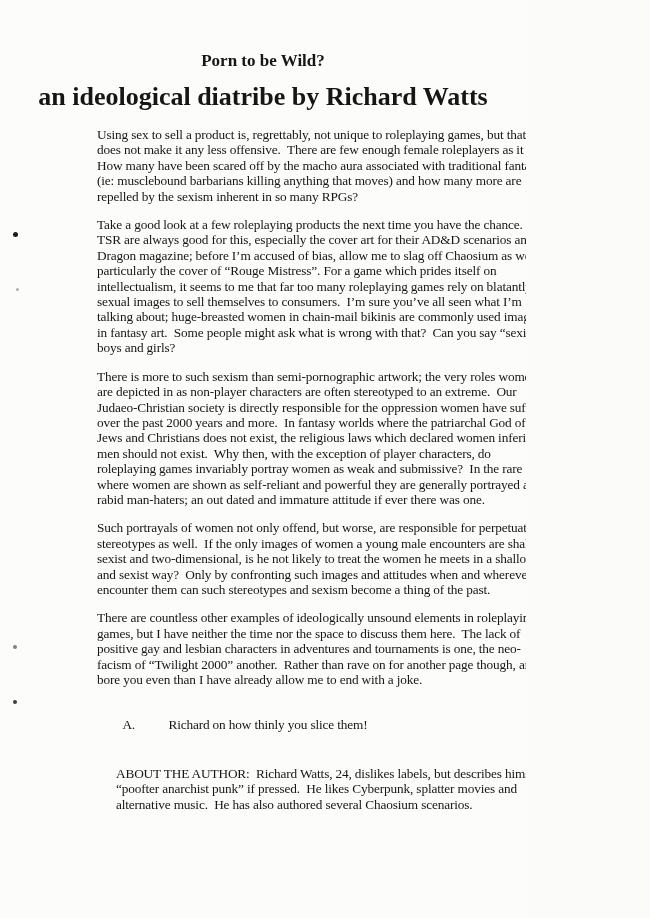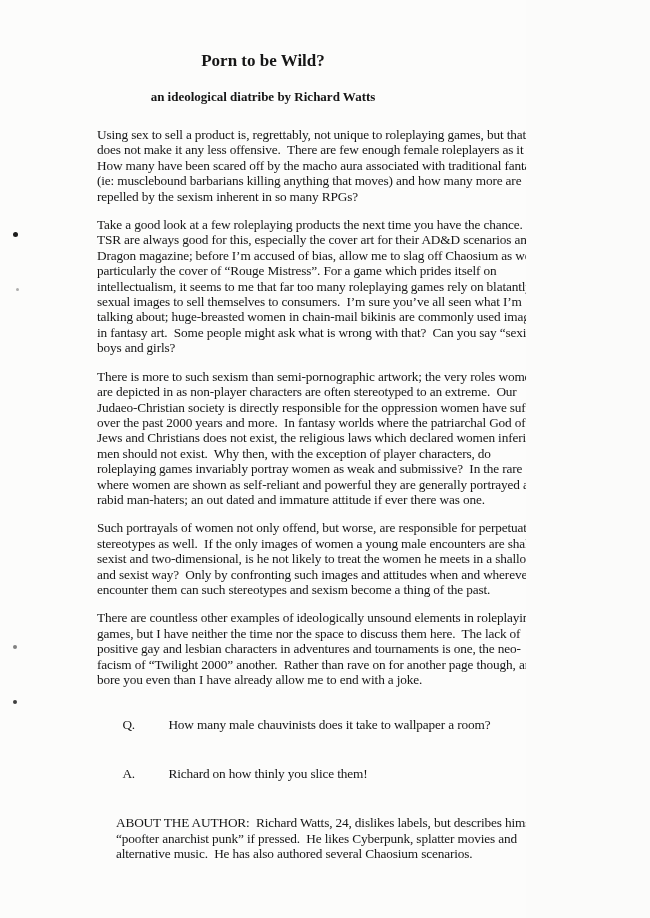--- a/index.html
+++ b/index.html
@@ -20,21 +20,21 @@
     margin: 0;
     padding-top: 51px;
     text-align: center;
     font-size: 17px;
     font-weight: bold;
     line-height: 20px;
   }
   .subtitle {
     margin: 14px 0 0 0;
     text-align: center;
-    font-size: 13px;
+    font-size: 26px;
     font-weight: bold;
     line-height: 24px;
   }
   .content {
     margin: 18px 16px 0 97px;
   }
   .para {
     margin: 0 0 13px 0;
     font-size: 13.3px;
     line-height: 15.4px;
@@ -112,23 +112,20 @@
 encounter them can such stereotypes and sexism become a thing of the past.</p>
 
     <p class="para">There are countless other examples of ideologically unsound elements in roleplaying
 games, but I have neither the time nor the space to discuss them here.  The lack of
 positive gay and lesbian characters in adventures and tournaments is one, the neo-
 facism of “Twilight 2000” another.  Rather than rave on for another page though, and
 bore you even than I have already allow me to end with a joke.</p>
 
     <div class="qa">
       <div class="qa-row">
-        <span class="qa-label">Q.</span><span class="qa-text">How many male chauvinists does it take to wallpaper a room?</span>
-      </div>
-      <div class="qa-row">
         <span class="qa-label">A.</span><span class="qa-text">Richard on how thinly you slice them!</span>
       </div>
     </div>
 
     <p class="para about">ABOUT THE AUTHOR:  Richard Watts, 24, dislikes labels, but describes himself as a
 “poofter anarchist punk” if pressed.  He likes Cyberpunk, splatter movies and
 alternative music.  He has also authored several Chaosium scenarios.</p>
 
   </div>
 

